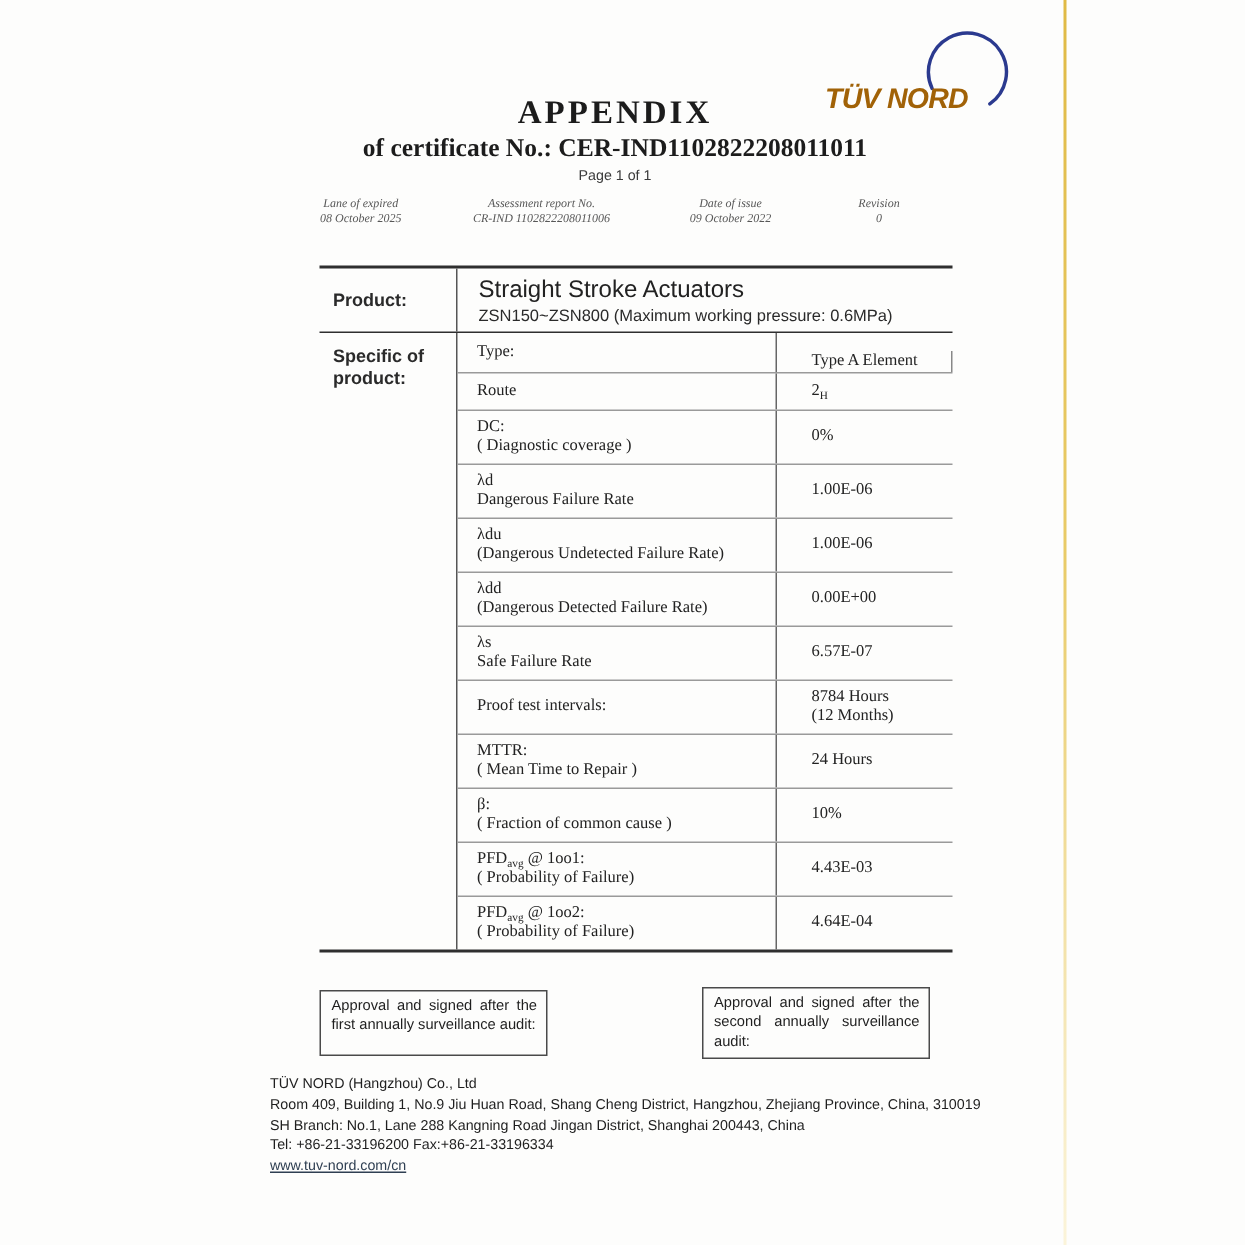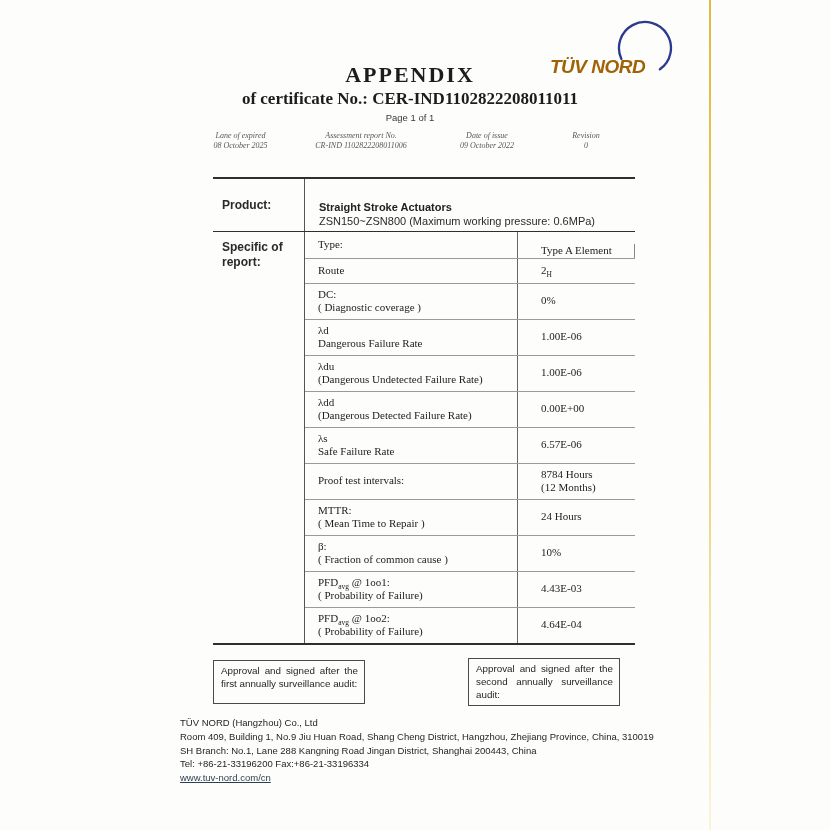--- a/index.html
+++ b/index.html
@@ -32,21 +32,21 @@
   .mf3 { left:437px; width:100px; } .mf4 { left:556px; width:60px; }
   
   .cert-table { position:absolute; left:213px; top:177px; width:422px;
     border-top:2px solid #2f2f2f; border-bottom:2px solid #2f2f2f; box-sizing:border-box; }
   .trow { display:flex; }
   .product-row { border-bottom:1.5px solid #2f2f2f; min-height:39px; }
   .tcell-label { flex:0 0 92px; width:92px; border-right:1.2px solid #555; box-sizing:border-box;
     font-weight:bold; font-size:12px; padding:0 4px 0 9px; line-height:15px; }
   .product-row .tcell-label { display:flex; align-items:center; }
   .tcell-product { flex:1; padding:4px 0 4px 14px; }
-  .prod-name { font-weight:bold; font-size:11px; margin-top:18px; color:#222; }
+  .prod-name { font-weight:normal; font-size:16px; margin-top:2px; color:#222; }
   .prod-desc { font-size:11px; margin-top:2px; color:#2a2a2a; }
   .body-row .tcell-label { padding-top:8px; }
   .param-rows { flex:1; display:flex; flex-direction:column;font-family:Liberation Serif, serif; }
   .param-row { display:flex; align-items:stretch; min-height:36px; border-top:1px solid #9a9a9a; box-sizing:border-box; }
   .param-row:first-child { border-top:none; }
   .param-row:nth-child(-n+2) { min-height:25px; }
   .param-row:nth-child(n+11) { min-height:33px; }
   .pr-name { flex:0 0 213px; width:213px; border-right:1.2px solid #666; box-sizing:border-box;
     display:flex; flex-direction:column; justify-content:center;
     padding:4px 5px 4px 13px; font-size:11px; line-height:13.5px; color:#222; }
@@ -106,21 +106,21 @@
 
   <div class="cert-table">
     <div class="trow product-row">
       <div class="tcell-label">Product:</div>
       <div class="tcell-product">
         <div class="prod-name">Straight Stroke Actuators</div>
         <div class="prod-desc">ZSN150~ZSN800 (Maximum working pressure: 0.6MPa)</div>
       </div>
     </div>
     <div class="trow body-row">
-      <div class="tcell-label">Specific of report:</div>
+      <div class="tcell-label">Specific of product:</div>
       <div class="param-rows" id="param-rows">
     <div class="param-row">
       <div class="pr-name">
         <div class="pr-line1"><span>Type:</span><sub></sub><span></span></div>
 
       </div>
       <div class="pr-value">
         <div><span>Type A Element</span><sub></sub></div>
 
       </div>
@@ -180,21 +180,21 @@
 
       </div>
     </div>
 
     <div class="param-row">
       <div class="pr-name">
         <div class="pr-line1"><span>λs</span><sub></sub><span></span></div>
         <div class="pr-line2">Safe Failure Rate</div>
       </div>
       <div class="pr-value">
-        <div><span>6.57E-06</span><sub></sub></div>
+        <div><span>6.57E-07</span><sub></sub></div>
 
       </div>
     </div>
 
     <div class="param-row">
       <div class="pr-name">
         <div class="pr-line1"><span>Proof test intervals:</span><sub></sub><span></span></div>
 
       </div>
       <div class="pr-value">

